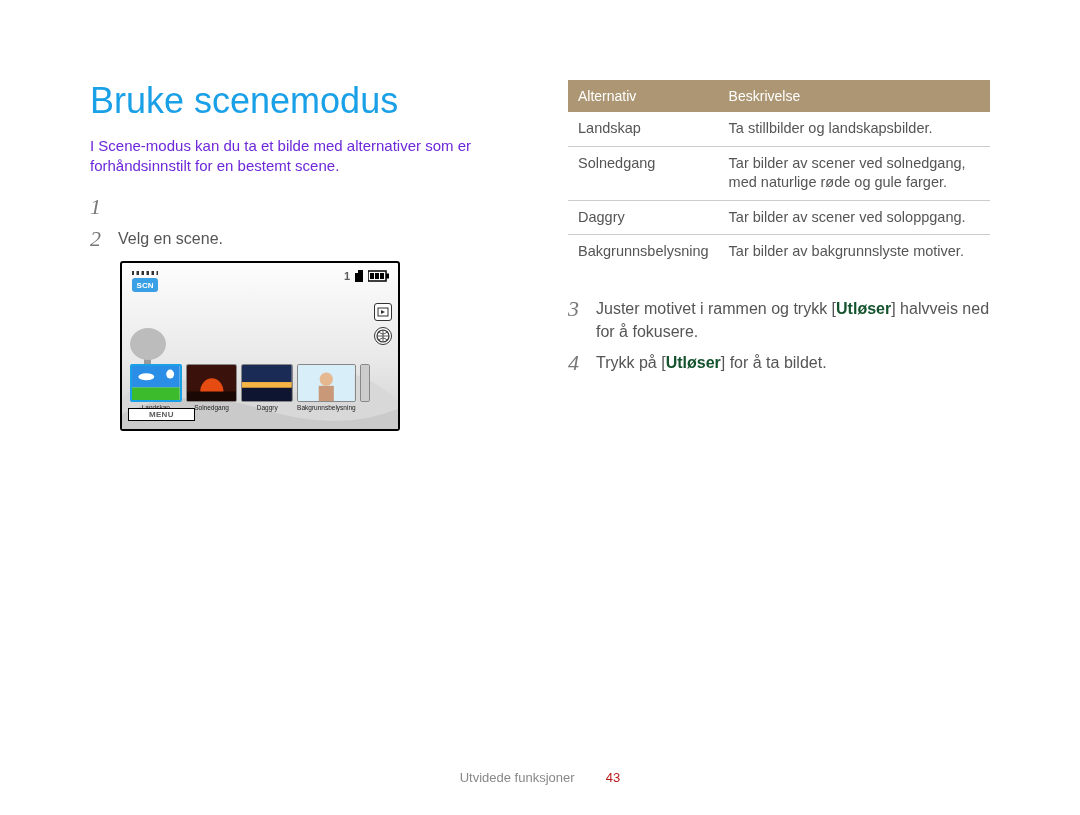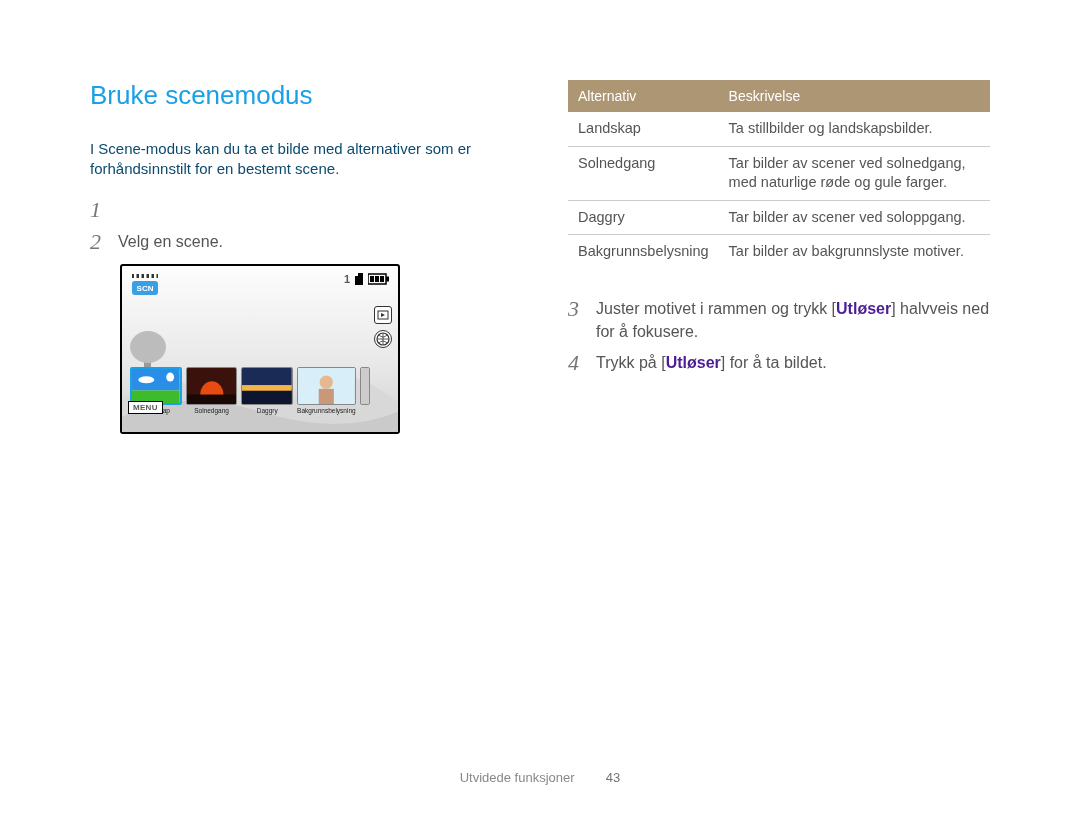--- a/index.html
+++ b/index.html
@@ -22,49 +22,49 @@
     font-family: "Helvetica Neue", Arial, sans-serif;
   }
   .two-col {
     display: flex;
     gap: 48px;
   }
   .left-col { flex: 0 0 430px; }
   .right-col { flex: 1; }
   .section-title {
     color: #1aa0e6;
-    font-size: 26px;
+    font-size: 36px;
     font-weight: 400;
-    margin-bottom: 28px;
+    margin-bottom: 14px;
     font-family: "Helvetica Neue", Arial, sans-serif;
   }
   .intro {
     font-size: 15px;
-    color: #0c4a6e;
+    color: #6d28d9;
     line-height: 1.35;
     margin-bottom: 18px;
   }
   .step {
     display: flex;
     align-items: flex-start;
     gap: 10px;
     margin-bottom: 8px;
     font-size: 16px;
     color: #555;
     line-height: 1.45;
   }
   .step-num {
     font-style: italic;
     font-family: Georgia, "Times New Roman", serif;
     font-size: 22px;
     color: #777;
     flex: 0 0 18px;
     line-height: 1.1;
   }
-  .step .bold { font-weight: 700; color:#4c1d95; }
+  .step .bold { font-weight: 700; color:#14532d; }
   .scn-icon {
     display: inline-block;
     width: 20px; height: 18px;
     vertical-align: middle;
     position: relative;
     top: -2px;
   }
   .camera-screen {
     width: 280px;
     height: 170px;
@@ -130,22 +130,22 @@
   }
   .thumb.sel .thumb-img { border: 2px solid #1aa0e6; }
   .thumb-label {
     font-size: 6.5px;
     color: #222;
     margin-top: 2px;
     white-space: nowrap;
   }
   .menu-btn {
     position: absolute;
-    bottom: 18px; left: 6px;
-    padding: 1px 4px;
+    bottom: 8px; left: 6px;
+    padding: 1px 20px;
     border: 1px solid #000;
     background: #fff;
     font-size: 8px;
     font-weight: bold;
     letter-spacing: 0.3px;
   }
   table.opts {
     width: 100%;
     border-collapse: collapse;
     font-size: 14.5px;
@@ -169,21 +169,21 @@
   table.opts td:first-child { width: 150px; color:#555; }
   .right-steps { margin-top: 28px; }
   .footer {
     position: absolute;
     bottom: 30px;
     left: 0; right: 0;
     text-align: center;
     font-size: 13px;
     color: #888;
   }
-  .footer .pg { color:#737373;margin-left:24px; }
+  .footer .pg { color:#b91c1c;margin-left:24px; }
 </style>
 </head>
 <body>
 
 <div class="page">
 
   <div class="two-col">
     <div class="left-col">
       <div class="section-title">Bruke scenemodus</div>
       <div class="intro">I Scene-modus kan du ta et bilde med alternativer som er forhåndsinnstilt for en bestemt scene.</div>

